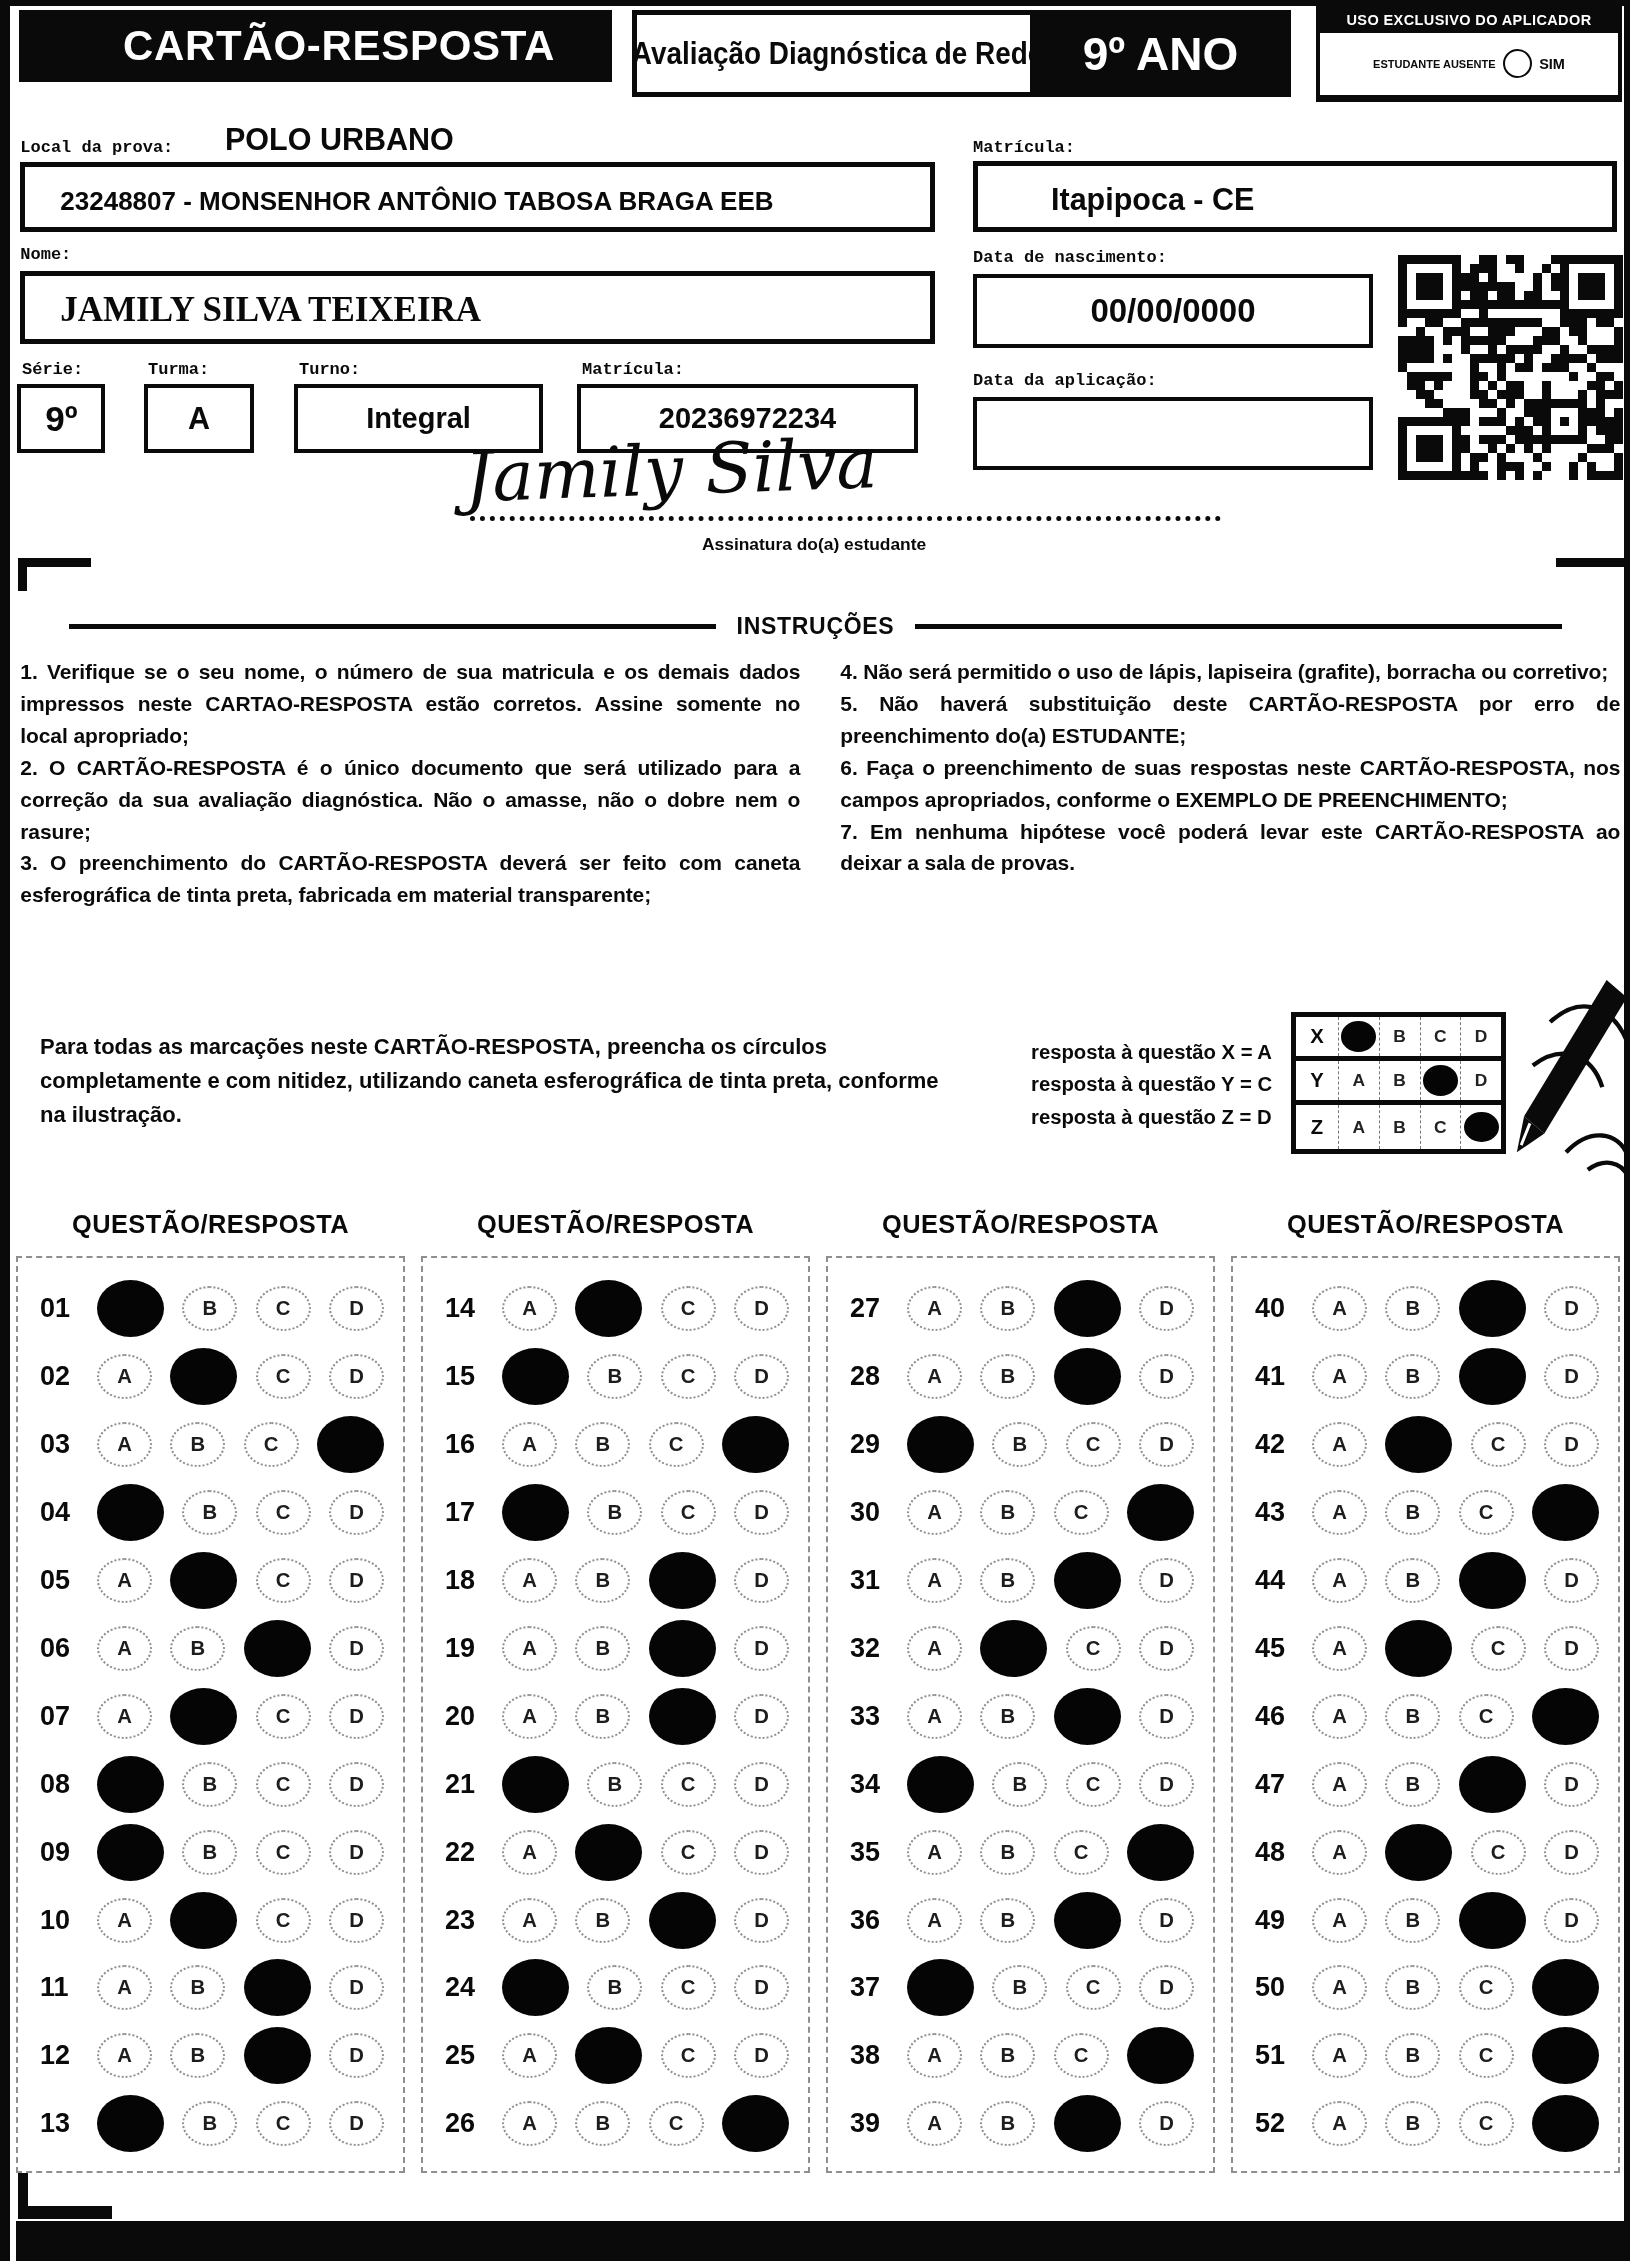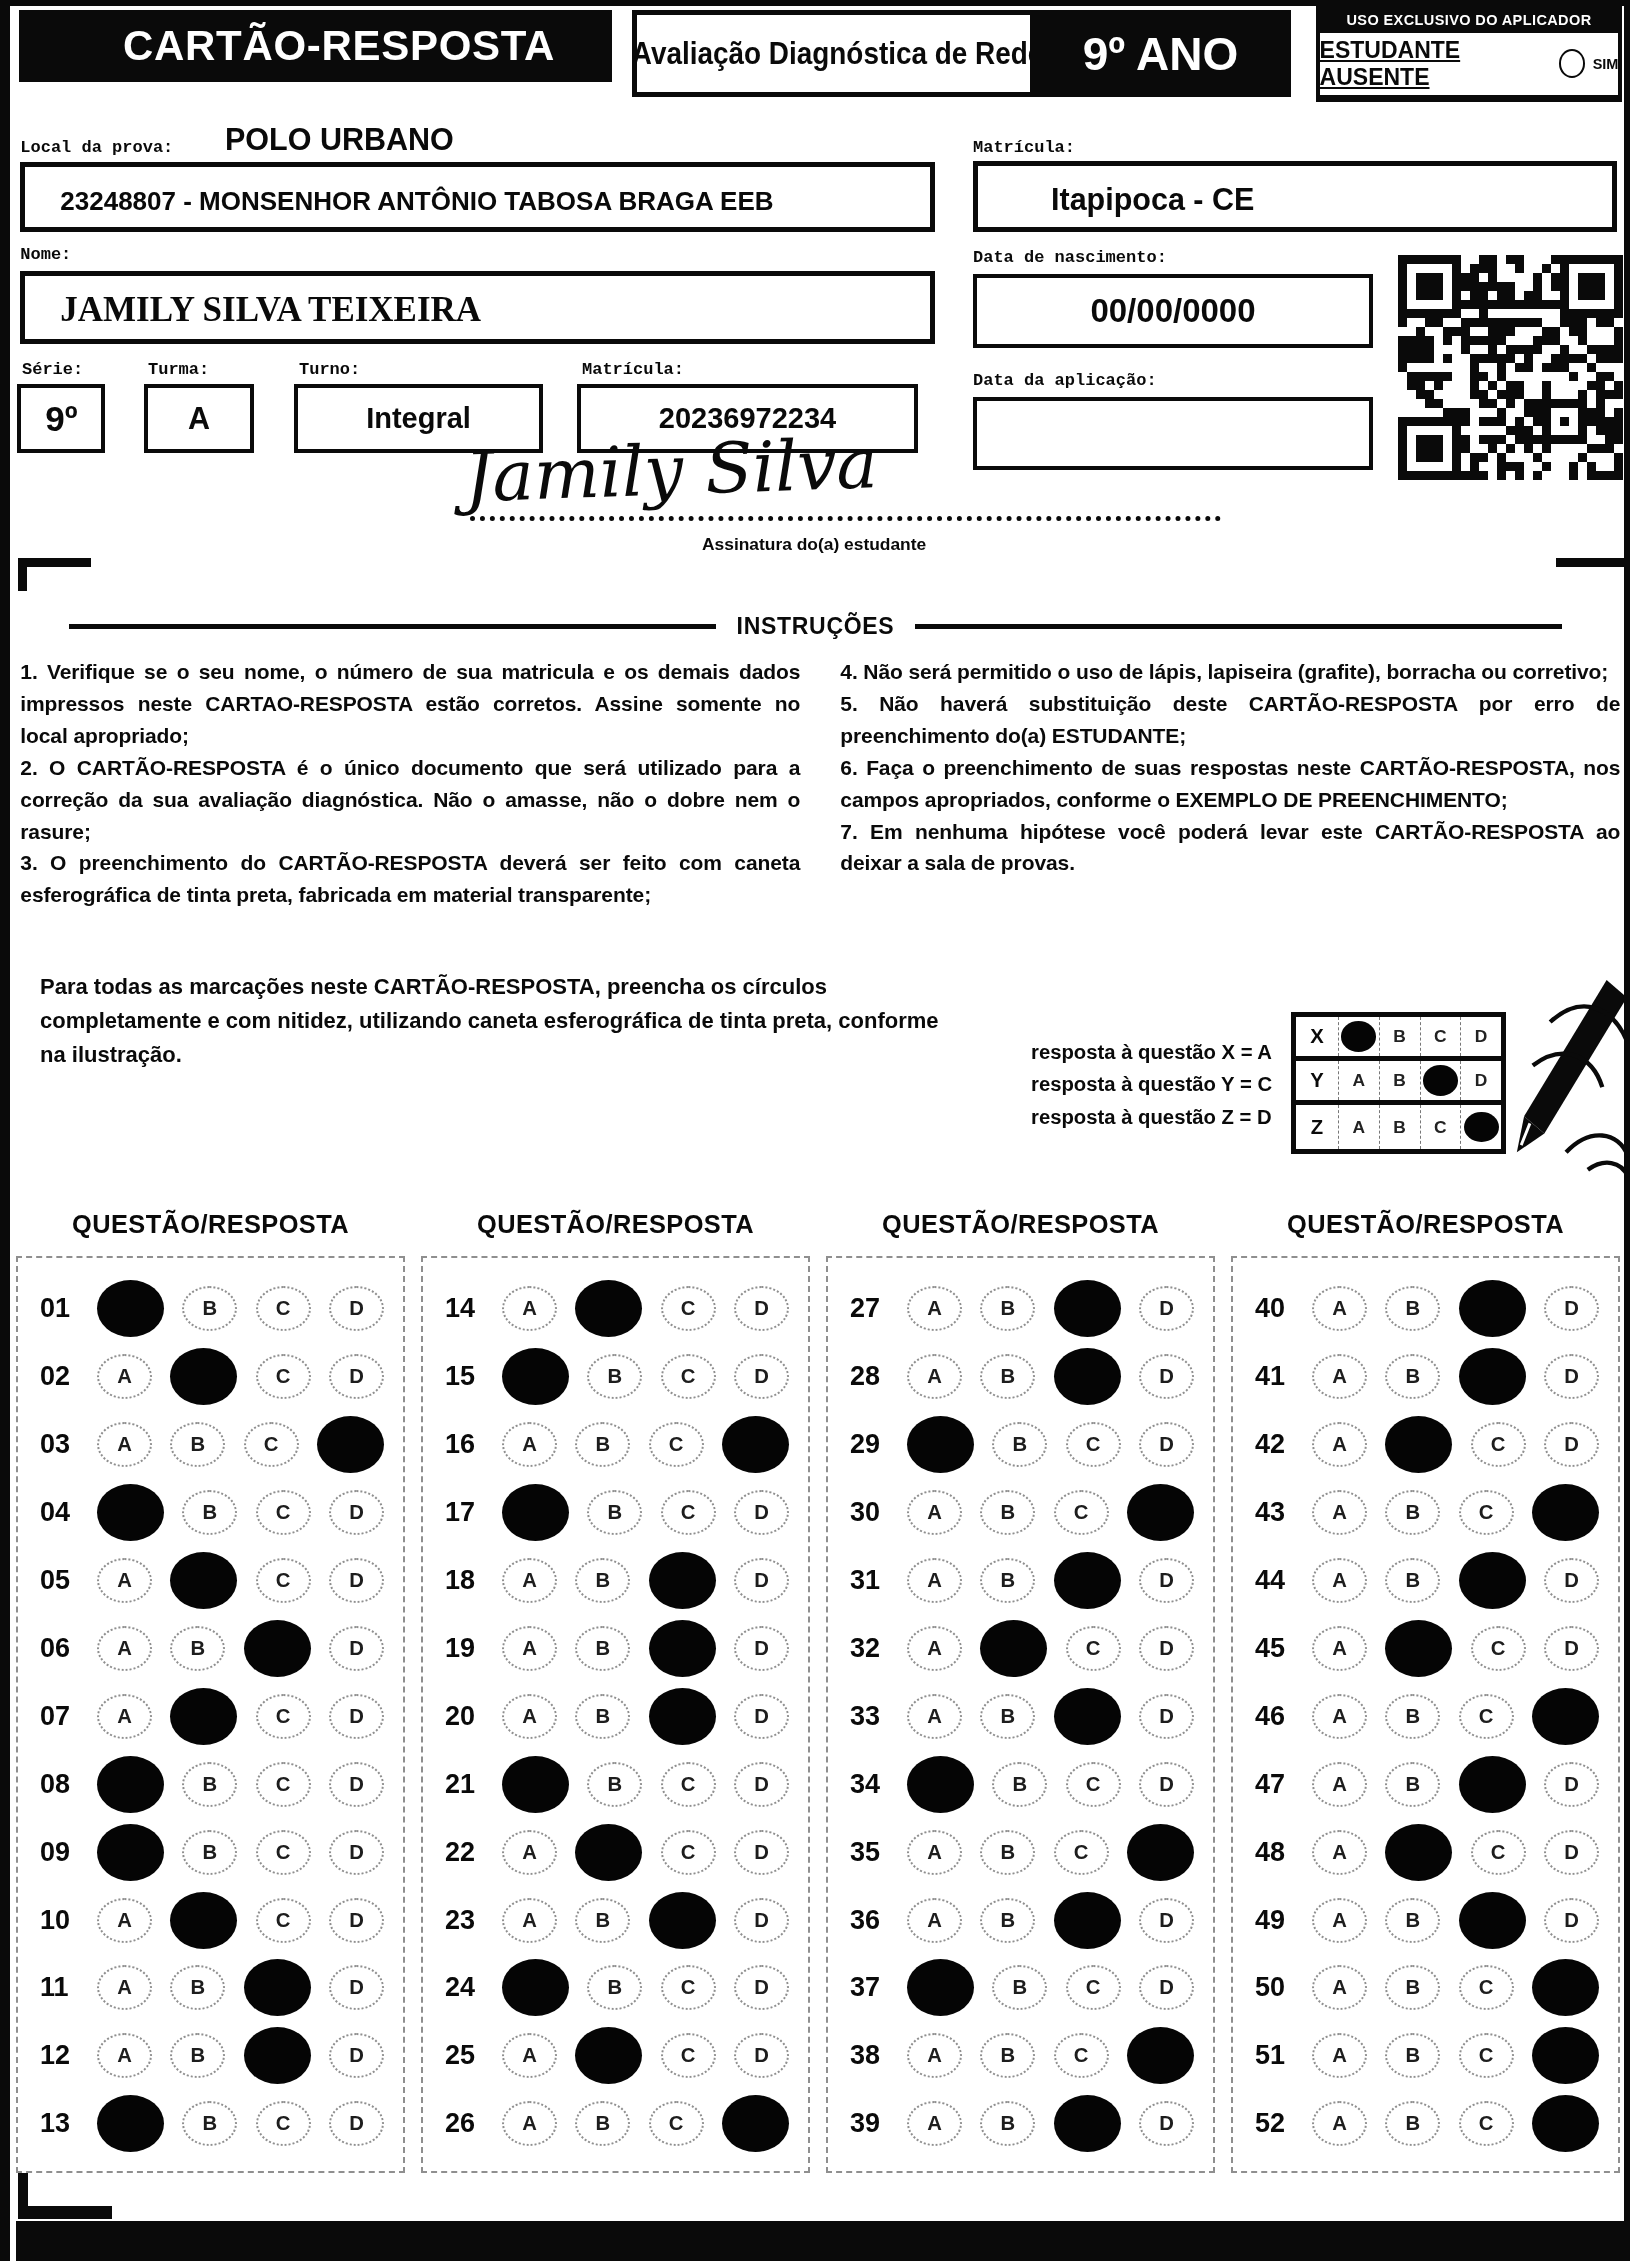--- a/index.html
+++ b/index.html
@@ -19,21 +19,21 @@
   .hdr-title { left:19px; top:10.2px; width:593px; height:72px; background:#0a0a0a; color:#fff;
                display:flex; align-items:center; justify-content:center; font-size:42px; font-weight:bold; letter-spacing:0.7px;padding-left:47px; }
   .hdr-sub   { left:632px; top:10.2px; width:412px; height:87px; border:5.8px solid #0a0a0a; background:#fff;
                display:flex; align-items:center; justify-content:center; }
   .hdr-sub span { font-size:31px; font-weight:bold; transform:scaleX(.9); white-space:nowrap; }
   .hdr-grade { left:1030px; top:10.2px; width:261px; height:87px; background:#0a0a0a; color:#fff;
                display:flex; align-items:center; justify-content:center; font-size:46px; font-weight:bold; }
   .hdr-apl   { left:1316px; top:5.8px; width:306px; height:96px; background:#0a0a0a; padding:2.2px 3.6px 3.6px 3.6px; }
   .apl-title { height:25px; color:#fff; font-size:14.5px; font-weight:bold; display:flex; align-items:center; justify-content:center; letter-spacing:0.4px; }
   .apl-box   { height:62px; background:#fff; display:flex; align-items:center; justify-content:center; gap:7.3px; }
-  .apl-box .lbl { font-size:23px; font-weight:bold;text-decoration:underline; }
+  .apl-box .lbl { font-size:11px; font-weight:bold; }
   .apl-circle { width:29px; height:29px; border:2.2px solid #0a0a0a; border-radius:50%; background:#fff; }
   .apl-box .sim { font-size:14.5px; font-weight:bold; }
   
   .flabel { font-size:17px; font-weight:bold; white-space:nowrap;font-family:Liberation Mono, monospace; }
   .fbox   { border:5.1px solid #0a0a0a; background:#fff; display:flex; font-weight:bold; }
   .lab-local { left:20.3px;  top:138px; }
   .val-local { left:225px; top:122px; font-size:30.5px; font-weight:bold; }
   .box-school{ left:20.3px;  top:162px; width:915px; height:70px;  font-size:26px; align-items:flex-end; padding:0 0 10.2px 35px; }
   .lab-nome  { left:20.3px;  top:245px; }
   .box-nome  { left:20.3px;  top:271px; width:915px; height:73px; font-size:35px; align-items:flex-end; padding:0 0 8.7px 35px;font-family:Liberation Serif, serif; }
@@ -64,21 +64,21 @@
   .mark-bl-v { left:18px; top:2167px; width:10.2px; height:52px; }
   .mark-bl-h { left:18px; top:2206px; width:94px; height:13px; }
   
   .instr-title-row { left:69px; top:613px; width:1493px; display:flex; align-items:center; gap:20.3px; }
   .rule { flex:1; height:5.1px; background:#0a0a0a; }
   .instr-title { font-size:23px; font-weight:bold; letter-spacing:0.7px; }
   .instr-cols { left:20.3px; top:656px; width:1600px; display:flex; gap:40px; }
   .instr-col { flex:1; }
   .instr-col p { font-size:21px; font-weight:bold; line-height:1.52; text-align:justify; letter-spacing:-0.1px; }
   
-  .fill-note { left:40px; top:970px; width:921px; font-size:22px; font-weight:bold; line-height:1.55; }
+  .fill-note { left:40px; top:1030px; width:921px; font-size:22px; font-weight:bold; line-height:1.55; }
   .ex-lines  { left:1031px; top:1036px; }
   .ex-lines div { font-size:20.3px; font-weight:bold; line-height:1.6; white-space:nowrap; }
   .ex-grid { left:1291px; top:1012px; width:215px; border:5.1px solid #0a0a0a; background:#fff; }
   .ex-row  { display:flex; height:44px; border-bottom:5.1px solid #0a0a0a; }
   .ex-row:last-child { border-bottom:none; }
   .ex-lab  { width:42px; display:flex; align-items:center; justify-content:center; font-size:20.3px; font-weight:bold; }
   .ex-cell { flex:1; display:flex; align-items:center; justify-content:center; border-left:1.5px dashed #777;
              font-size:17.4px; font-weight:bold; color:#222; }
   .ex-dot  { width:35px; height:30.5px; background:#050505; border-radius:50%; }
   .pen-svg { left:1479px; top:980px; width:151px; height:210px; overflow:visible; }

